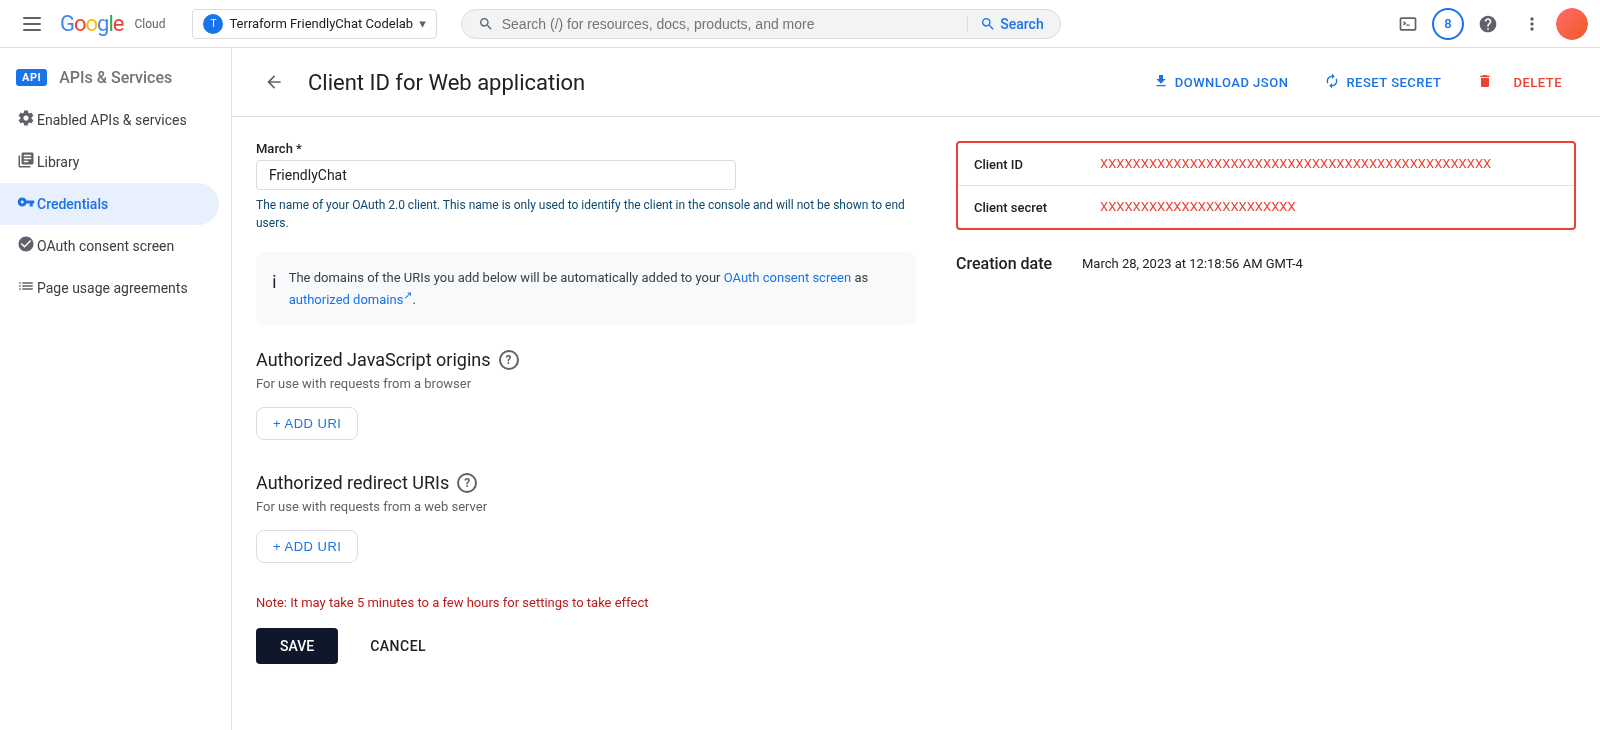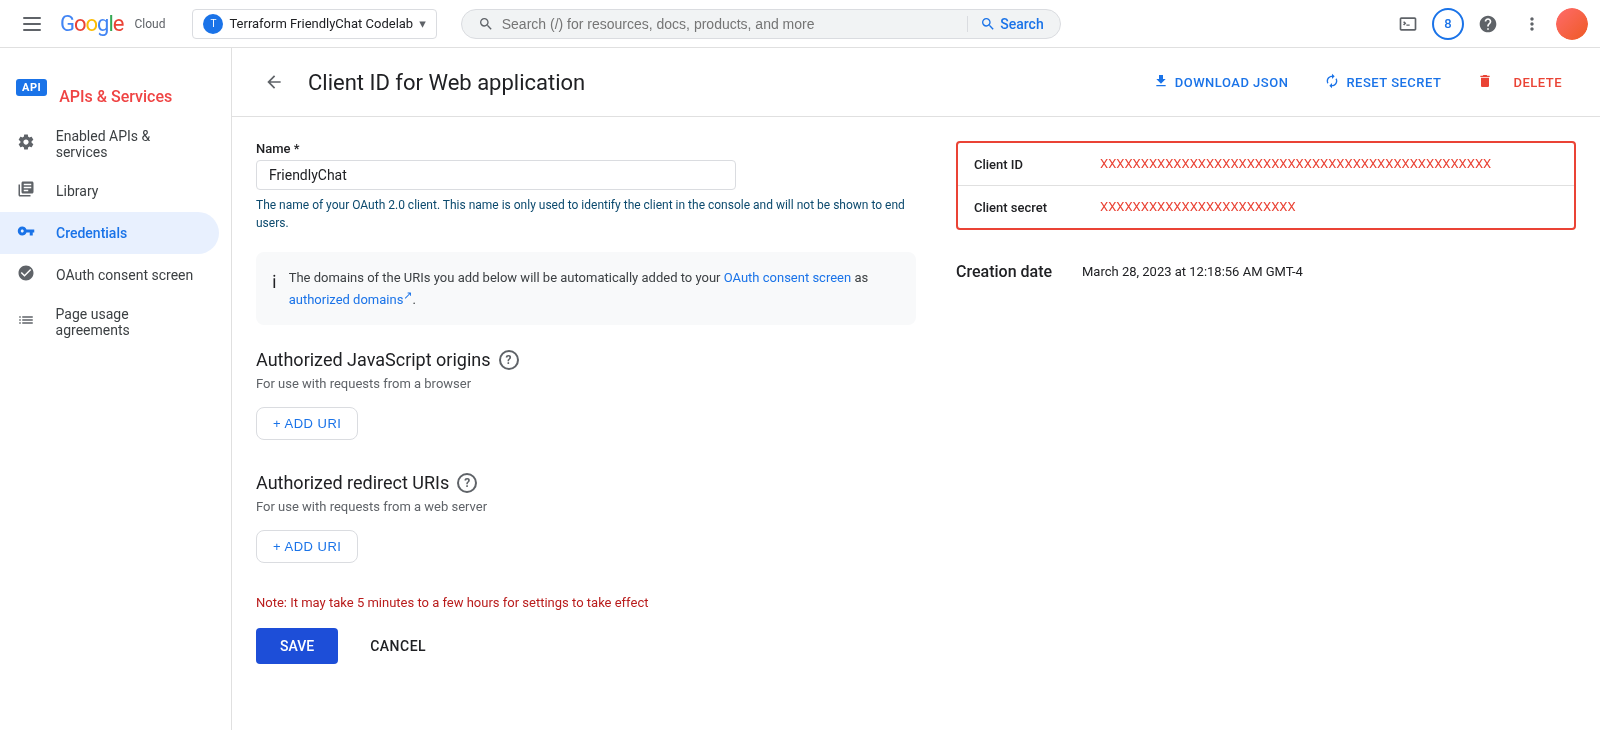--- a/index.html
+++ b/index.html
@@ -29,22 +29,22 @@
     .avatar-circle { width: 32px; height: 32px; border-radius: 50%; overflow: hidden; cursor: pointer; }
     .avatar-img { width: 32px; height: 32px; background: linear-gradient(135deg, #ff6b6b, #ee5a24); border-radius: 50%; }
 
     
     .main-layout { display: flex; height: calc(100vh - 48px); }
 
     
     .sidebar { width: 232px; flex-shrink: 0; border-right: 1px solid #e0e0e0; padding: 8px 0; overflow-y: auto; }
     .sidebar-header { display: flex; align-items: center; gap: 12px; padding: 12px 16px; }
     .api-badge { background: #1a73e8; color: white; font-size: 11px; font-weight: 700; padding: 2px 6px; border-radius: 3px; letter-spacing: 0.5px; }
-    .sidebar-title { font-size: 16px; font-weight: 500; color: #ef4444; margin-top: 19px; }
-    .sidebar-item { display: flex; align-items: center; gap: 20px; padding: 10px 16px; cursor: pointer; font-size: 14px; color: #3c4043; border-radius: 0 24px 24px 0; margin-right: 12px; }
+    .sidebar-title { font-size: 16px; font-weight: 500; color: #737373; }
+    .sidebar-item { display: flex; align-items: center; gap: 1px; padding: 10px 16px; cursor: pointer; font-size: 14px; color: #3c4043; border-radius: 0 24px 24px 0; margin-right: 12px; }
     .sidebar-item.active { background: #e8f0fe; color: #1a73e8; font-weight: 500; }
     .sidebar-item .icon { color: #5f6368; font-size: 18px; width: 20px; text-align: center; }
     .sidebar-item.active .icon { color: #1a73e8; }
 
     
     .content { flex: 1; overflow-y: auto; }
 
     
     .page-header { display: flex; align-items: center; padding: 16px 24px; border-bottom: 1px solid #e0e0e0; gap: 16px; }
     .back-btn { width: 36px; height: 36px; display: flex; align-items: center; justify-content: center; cursor: pointer; border-radius: 50%; color: #5f6368; }
@@ -76,25 +76,25 @@
     .section-title { display: flex; align-items: center; gap: 8px; font-size: 18px; font-weight: 400; color: #202124; margin-bottom: 6px; }
     .help-icon { width: 20px; height: 20px; border-radius: 50%; border: 2px solid #5f6368; display: flex; align-items: center; justify-content: center; font-size: 12px; color: #5f6368; cursor: pointer; font-weight: 700; }
     .section-subtitle { font-size: 13px; color: #5f6368; margin-bottom: 16px; }
     .add-uri-btn { display: flex; align-items: center; gap: 6px; padding: 8px 16px; border: 1px solid #dadce0; border-radius: 8px; font-size: 13px; font-weight: 500; color: #1a73e8; cursor: pointer; background: white; letter-spacing: 0.5px; text-transform: uppercase; }
 
     
     .note-text { font-size: 13px; color: #b91c1c; margin-bottom: 18px; }
 
     
     .action-buttons { display: flex; align-items: center; gap: 8px; }
-    .save-btn { padding: 10px 24px; background: #1d4ed8; color: white; border: none; border-radius: 4px; font-size: 14px; font-weight: 500; cursor: pointer; font-family: inherit; }
+    .save-btn { padding: 10px 24px; background: #0f172a; color: white; border: none; border-radius: 4px; font-size: 14px; font-weight: 500; cursor: pointer; font-family: inherit; }
     .cancel-btn { padding: 10px 24px; background: transparent; color: #202124; border: none; border-radius: 4px; font-size: 14px; font-weight: 500; cursor: pointer; font-family: inherit; text-transform: uppercase; letter-spacing: 0.5px; }
 
     
-    .client-info-box { border: 2px solid #ea4335; border-radius: 4px; padding: 0; margin-bottom: 20px; }
+    .client-info-box { border: 2px solid #ea4335; border-radius: 4px; padding: 0; margin-bottom: 12px; }
     .client-info-row { display: flex; align-items: flex-start; padding: 12px 16px; border-bottom: 1px solid #e0e0e0; gap: 16px; }
     .client-info-row:last-child { border-bottom: none; }
     .client-info-label { font-size: 13px; color: #202124; min-width: 110px; font-weight: 500; padding-top: 2px; }
     .client-info-value { font-size: 13px; color: #ea4335; word-break: break-all; line-height: 1.4; }
     .creation-date-row { display: flex; align-items: center; gap: 16px; padding: 12px 0 0 0; }
     .creation-label { font-size: 16px; color: #202124; font-weight: 500; min-width: 110px; }
     .creation-value { font-size: 13px; color: #202124; }
   </style>
 </head>
 <body>
@@ -240,21 +240,21 @@
         </div>
       </div>
     </div>
 
     <div class="main-content">
 
       <div class="left-panel">
 
         <div class="form-group">
           <div class="field-label">
-            <span class="required">Name *</span>
+            <span class="required">March *</span>
           </div>
           <input type="text" class="text-input" value="FriendlyChat" style="max-width: 480px;">
           <div class="field-hint">The name of your OAuth 2.0 client. This name is only used to identify the client in the console and will not be shown to end users.</div>
         </div>
 
         <div class="info-box">
           <span class="info-icon">ℹ</span>
           <div class="info-text">
             <span>The domains of the URIs you add below will be automatically added to your </span><a href="#">OAuth consent screen</a><span> as </span><a href="#">authorized domains</a><span style="font-size:11px; color:#1a73e8; vertical-align:super;">↗</span><span>.</span>
           </div>

